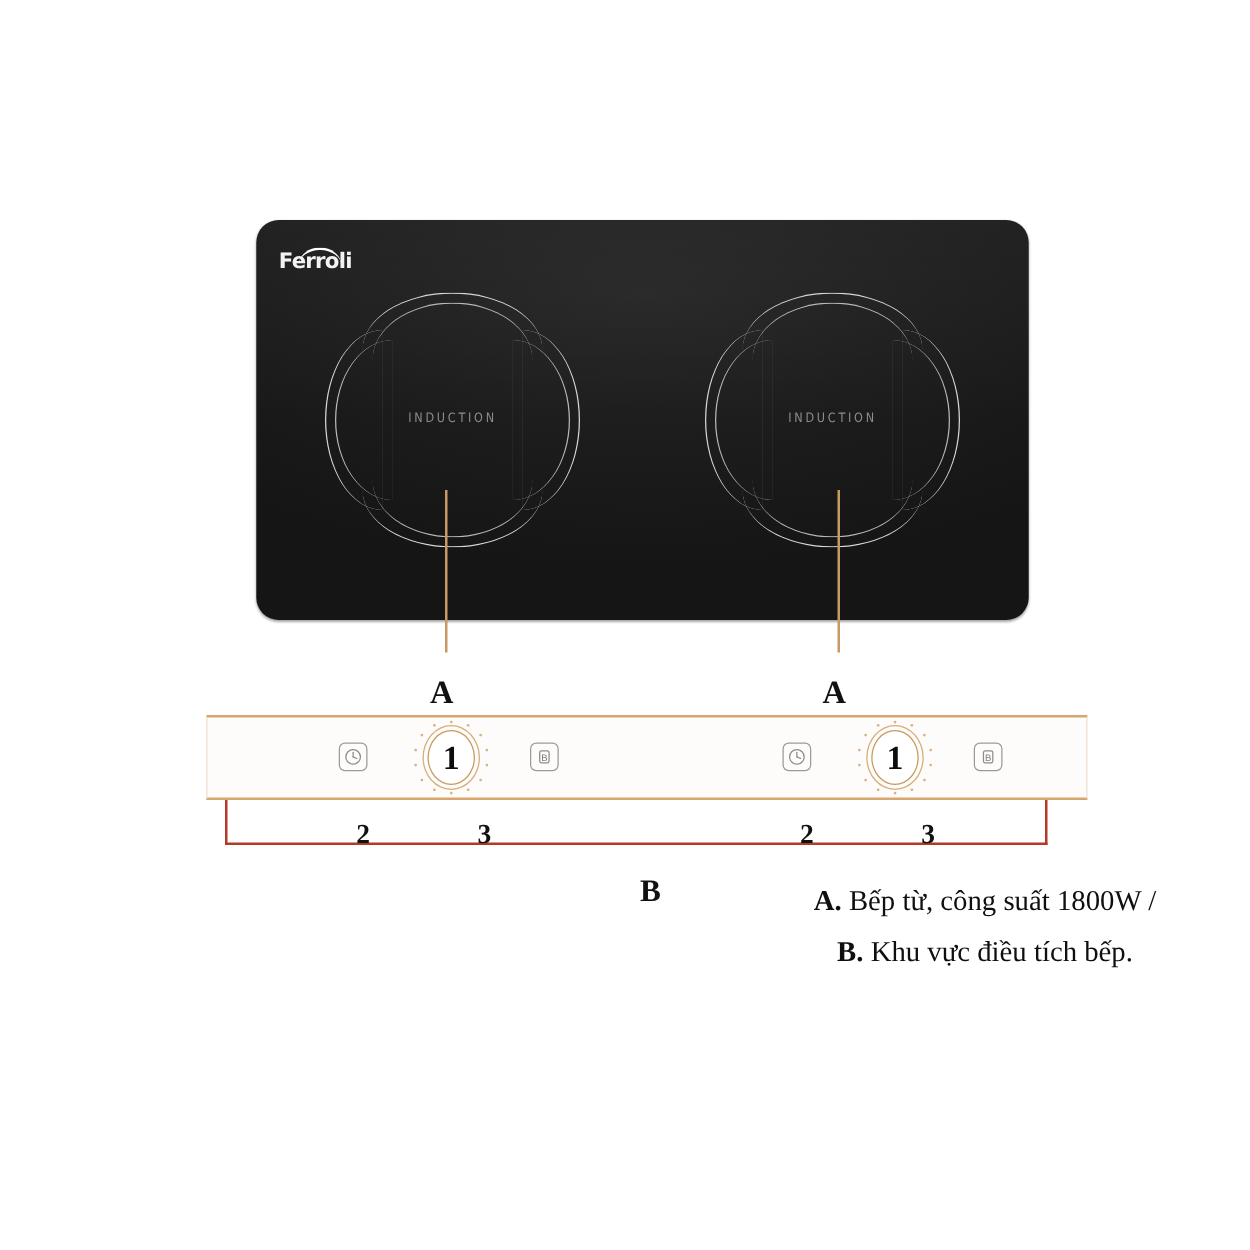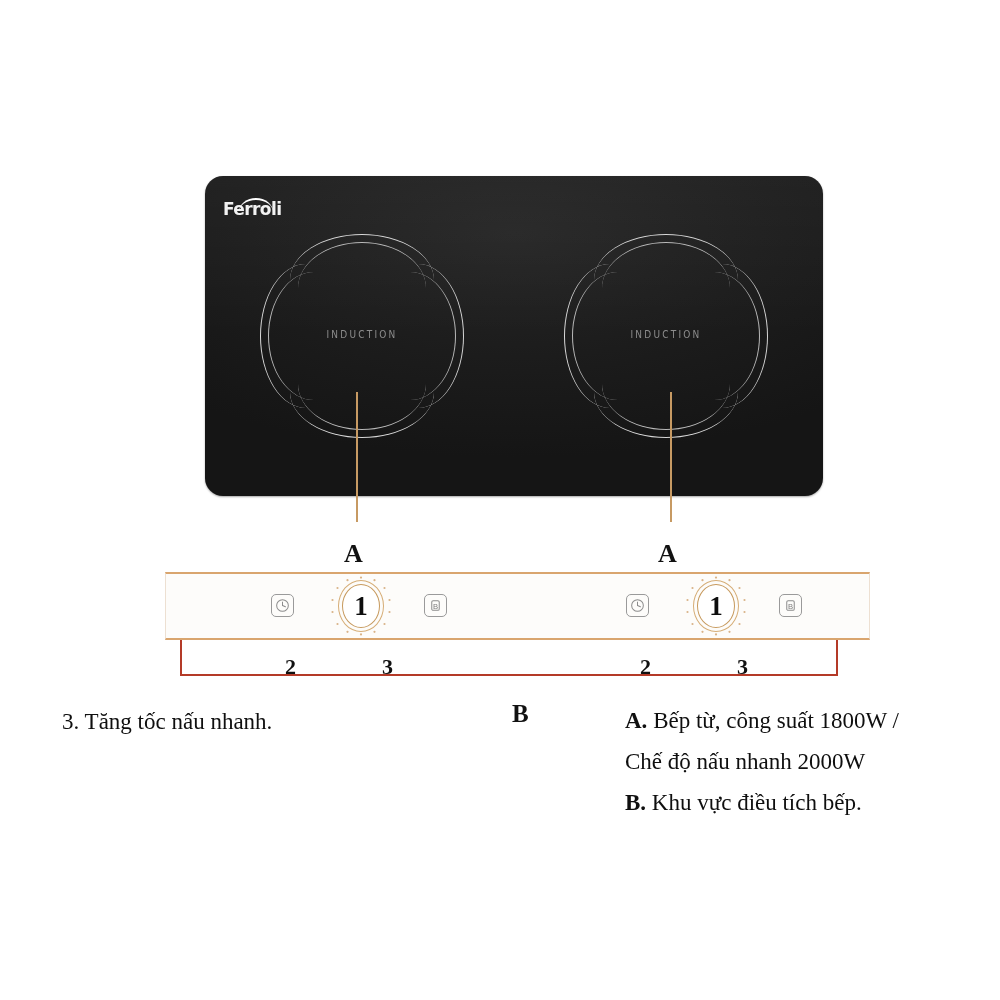--- a/index.html
+++ b/index.html
@@ -263,23 +263,24 @@
     left: 512px;
     top: 700px;
     font-family: "Liberation Serif", serif;
     font-weight: bold;
     font-size: 25px;
     color: #111111;
   }
 
   .legend-right {
     position: absolute;
-    left: 625px;
+    left: 608px;
     top: 700px;
     width: 360px;
+    text-align: center;
   }
   .legend-right .line {
     font-family: "Liberation Serif", serif;
     font-size: 23px;
     color: #0f0f0f;
     line-height: 41px;
     white-space: nowrap;
   }
   .legend-right .key {
     font-weight: bold;
@@ -419,30 +420,26 @@
   </div>
 
   <div class="bracket"></div>
 
   <div class="num-label n2l">2</div>
   <div class="num-label n3l">3</div>
   <div class="num-label n2r">2</div>
   <div class="num-label n3r">3</div>
 
   <div class="legend-left">
-    <div class="line">3. Tăng tốc nấu nhanh.</div>
   </div>
 
   <div class="label-B">B</div>
 
   <div class="legend-right">
     <div class="line">
       <span class="key">A.</span><span> Bếp từ, công suất 1800W /</span>
     </div>
     <div class="line">
-      <span class="key"></span><span>Chế độ nấu nhanh 2000W</span>
-    </div>
-    <div class="line">
       <span class="key">B.</span><span> Khu vực điều tích bếp.</span>
     </div>
   </div>
 
 </div>
 
 </body></html>

